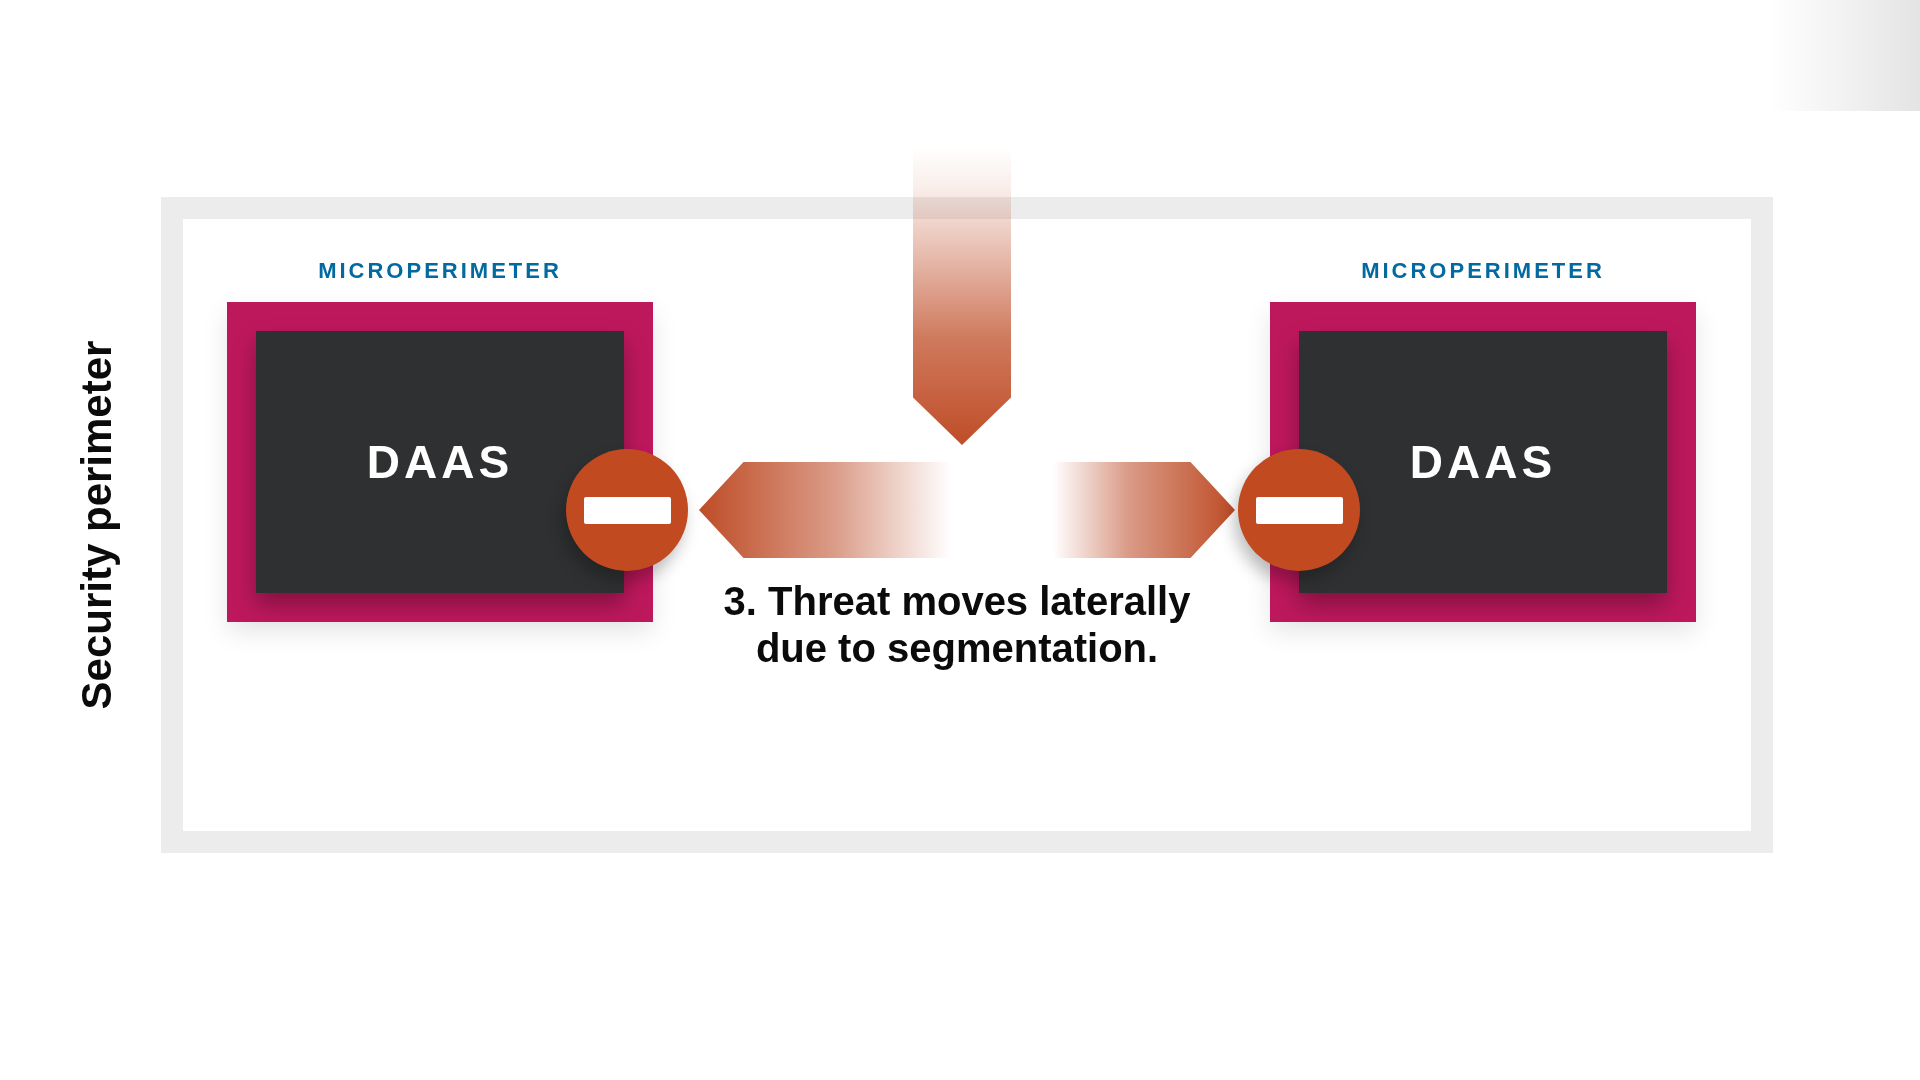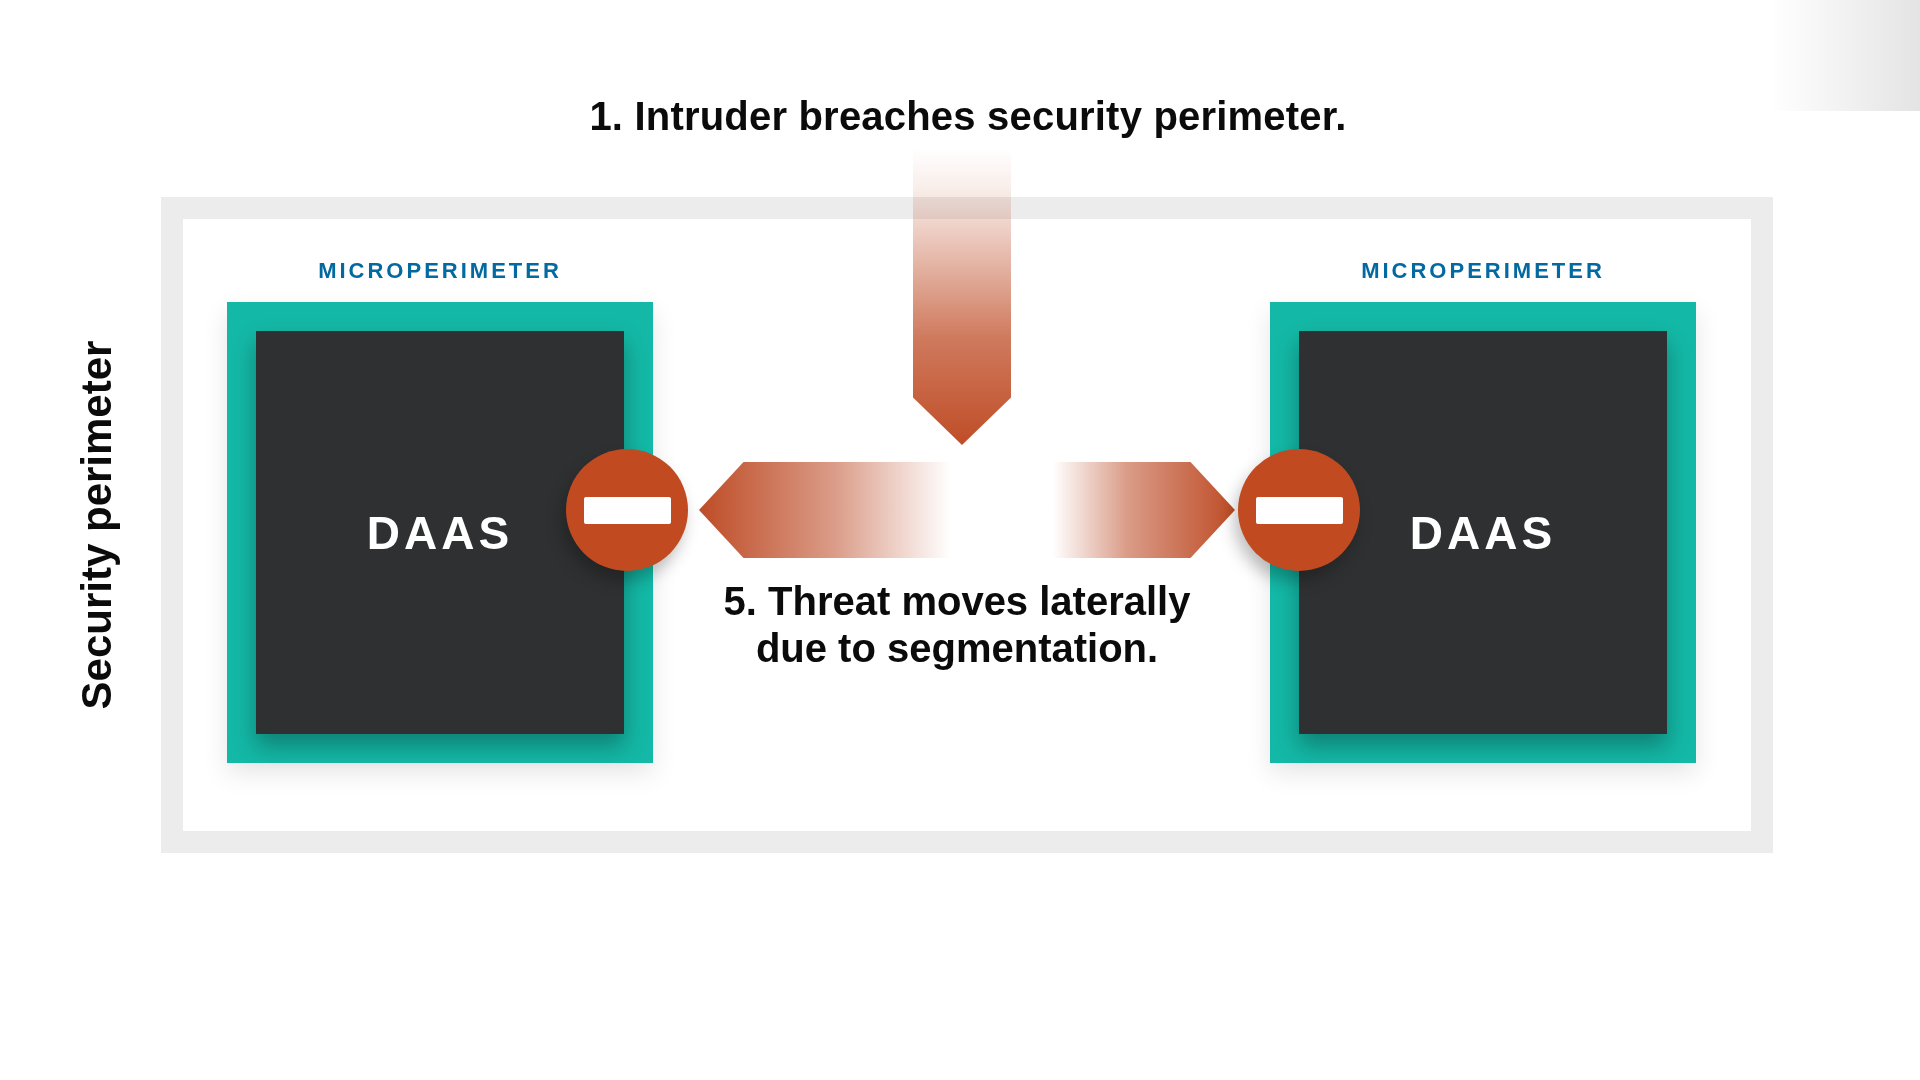--- a/index.html
+++ b/index.html
@@ -41,22 +41,22 @@
     clip-path:polygon(0 0,100% 0,100% 84%,50% 100%,0 84%);
   }
   
   .micro-label{
     position:absolute;top:258px;width:426px;text-align:center;
     color:#0369a1;font-size:22px;font-weight:800;letter-spacing:3px;z-index:3;
   }
   .micro-label.left{left:227px;} .micro-label.right{left:1270px;}
   
   .green-box{
-    position:absolute;top:302px;width:426px;height:461px;box-sizing:border-box;
-    background:#14b8a6;padding:29px;z-index:3;
+    position:absolute;top:302px;width:426px;height:320px;box-sizing:border-box;
+    background:#be185d;padding:29px;z-index:3;
     box-shadow:0 10px 24px rgba(0,0,0,0.10);
   }
   .green-box.left{left:227px;} .green-box.right{left:1270px;}
   .dark-box{
     width:100%;height:100%;background:#2f3031;
     box-shadow:0 12px 22px rgba(0,0,0,0.30);
     display:flex;align-items:center;justify-content:center;
   }
   .daas{color:#ffffff;font-size:46px;font-weight:800;letter-spacing:4px;}
   
@@ -80,21 +80,20 @@
     font-size:40px;font-weight:800;line-height:1.18;white-space:pre-line;z-index:6;
   }
 </style>
 </head>
 <body>
 
 <div class="stage">
 
   <div class="corner-grad"></div>
 
-  <div class="title">1. Intruder breaches security perimeter.</div>
 
   <div class="perimeter-frame"></div>
 
   <div class="perimeter-label">Security perimeter</div>
 
   <div class="down-arrow"></div>
 
   <div class="micro-label left">MICROPERIMETER</div>
   <div class="micro-label right">MICROPERIMETER</div>
 
@@ -112,16 +111,16 @@
 
   <div class="lateral-arrow"></div>
 
   <div class="no-entry left">
     <div class="bar"></div>
   </div>
   <div class="no-entry right">
     <div class="bar"></div>
   </div>
 
-  <div class="step2">5. Threat moves laterally
+  <div class="step2">3. Threat moves laterally
 due to segmentation.</div>
 
 </div>
 
 </body></html>

